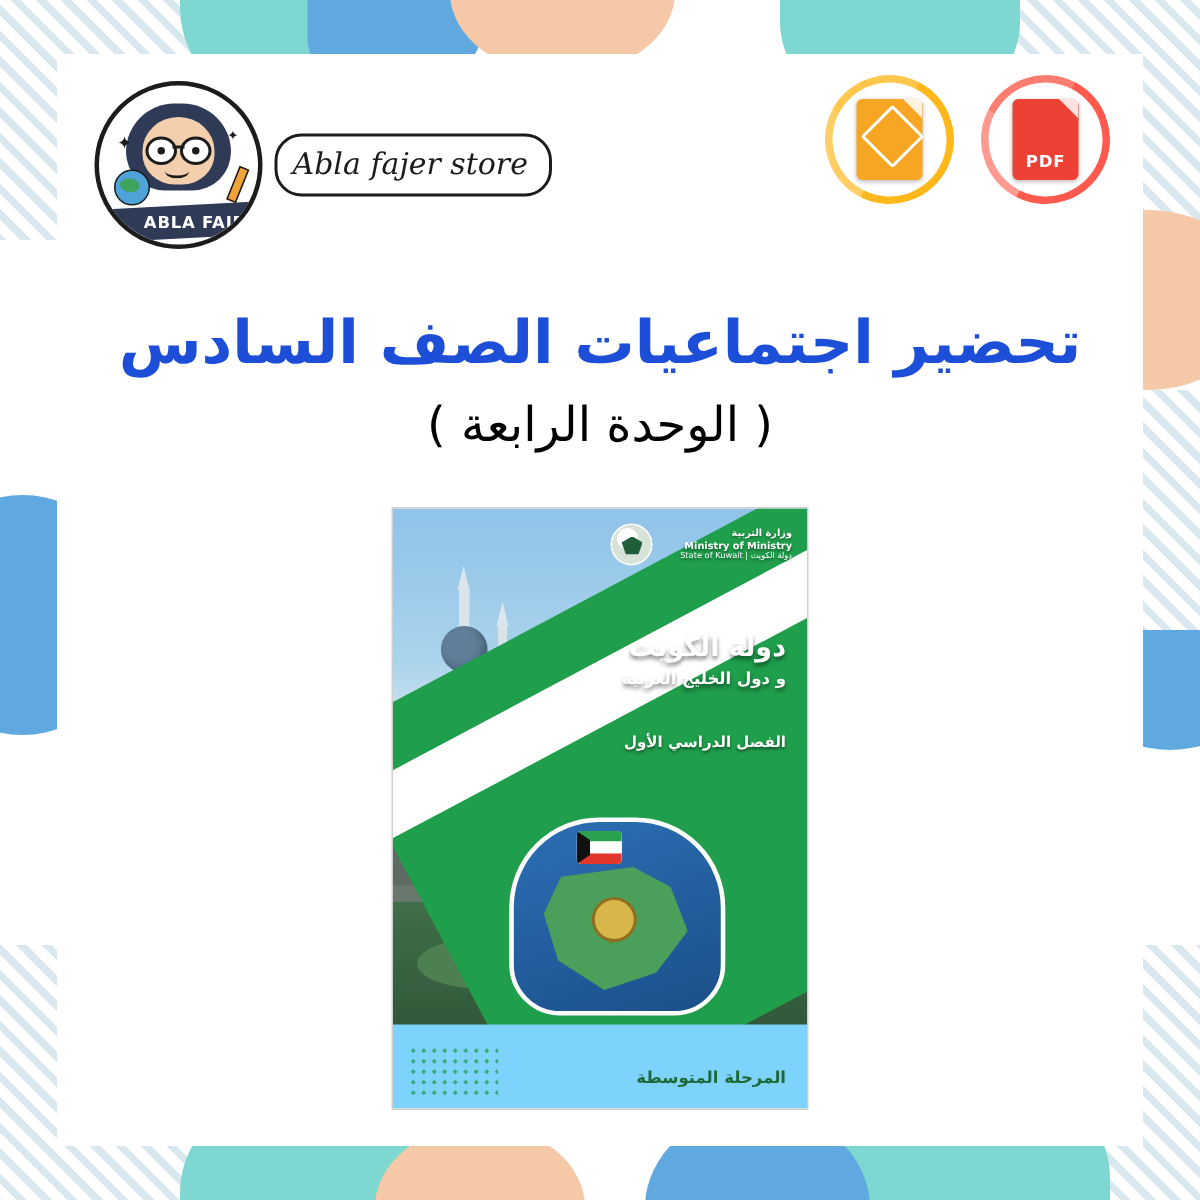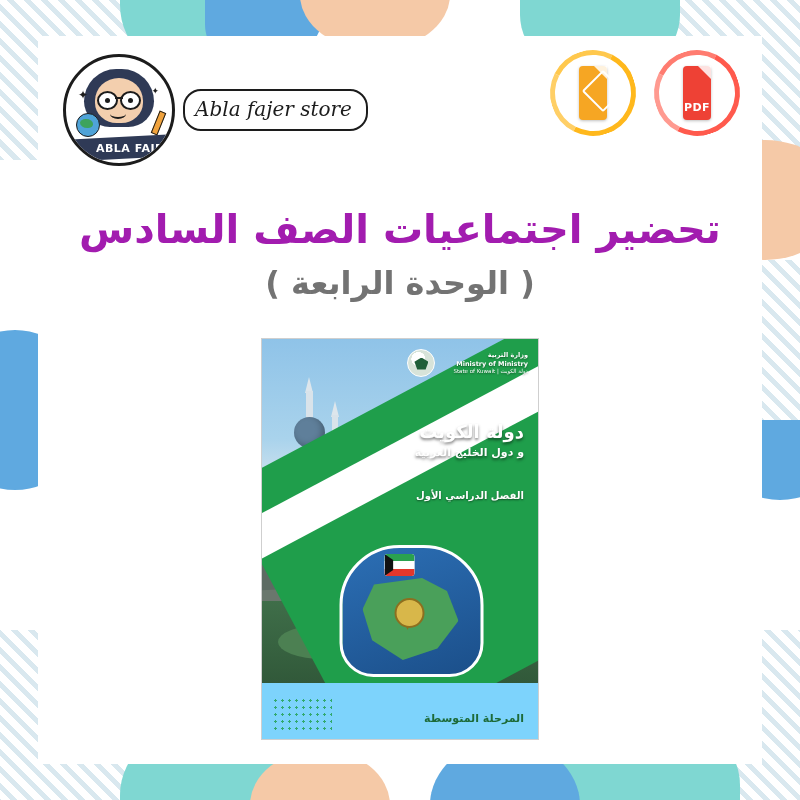--- a/index.html
+++ b/index.html
@@ -317,21 +317,21 @@
     border-left-color: #ffcf66;
     transform: rotate(-18deg);
   }
   .scribble-ring.red {
     border-color: #ff5a4d;
     border-top-color: #ff7c70;
     border-left-color: #ff9a90;
   }
   .doc-shape {
     position: relative;
-    width: 28px;
+    width: 44px;
     height: 54px;
     background: #ffffff;
     border-radius: 4px;
     box-shadow: 0 1px 3px rgba(0,0,0,0.25);
   }
   .doc-body-orange { background: #f6a623; }
   .doc-body-red    { background: #ee4135; }
   .doc-pencil-line {
     position: absolute;
     left: 9px; top: 10px;
@@ -362,32 +362,32 @@
   
   .title-main {
     position: absolute;
     left: 0; right: 0;
     top: 170px;
     text-align: center;
     direction: rtl;
     font-family: "DejaVu Sans", sans-serif;
     font-weight: bold;
     font-size: 40px;
-    color: #a21caf;
+    color: #1d4ed8;
   }
   .title-sub {
     position: absolute;
     left: 0; right: 0;
     top: 228px;
     text-align: center;
     direction: rtl;
     font-family: "DejaVu Sans", sans-serif;
-    font-weight: bold;
+    font-weight: normal;
     font-size: 32px;
-    color: #737373;
+    color: #000000;
   }
 
   
   .book {
     position: absolute;
     left: 50%;
     transform: translateX(-50%);
     top: 302px;
     width: 276px;
     height: 400px;

